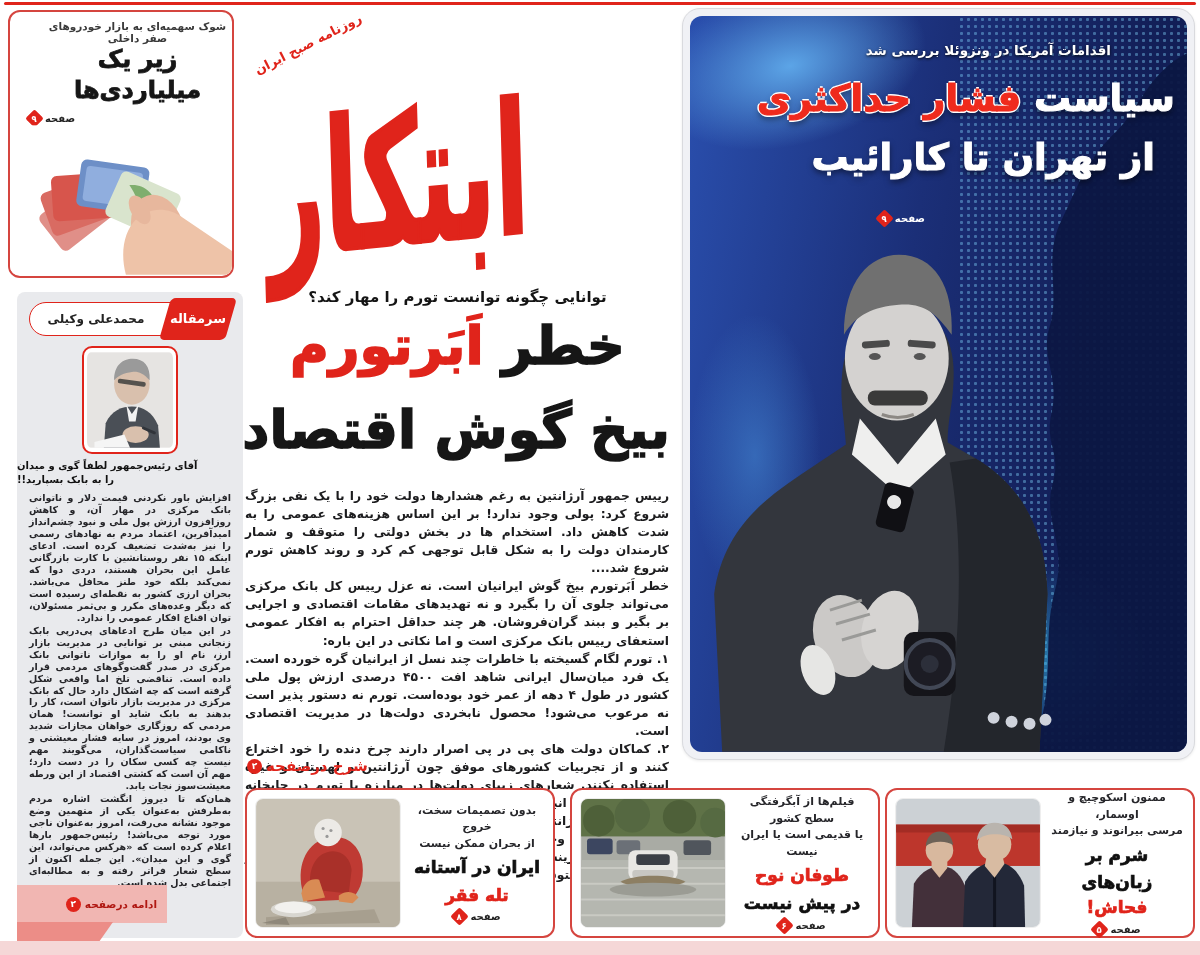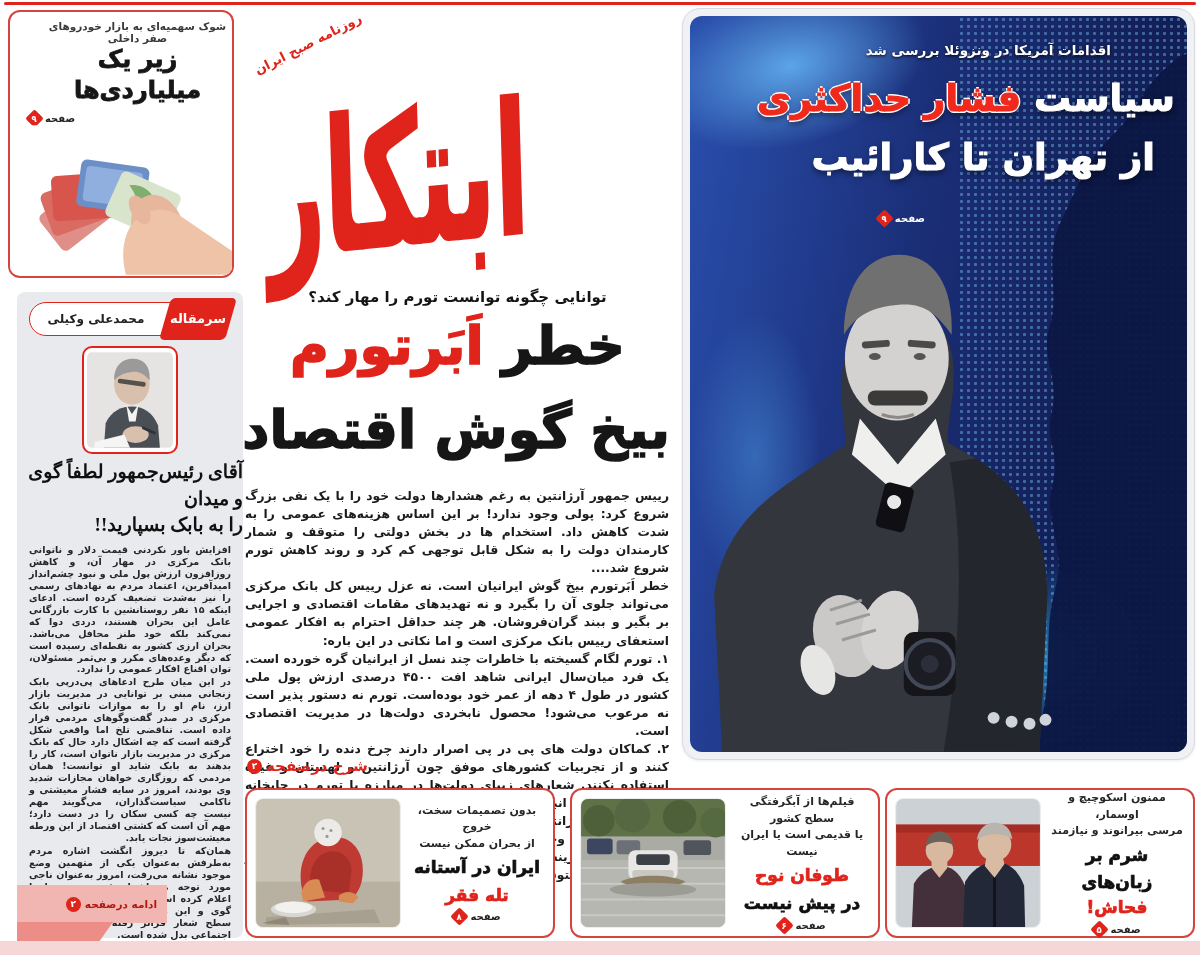--- a/index.html
+++ b/index.html
@@ -36,21 +36,21 @@
 
   
   .edit-panel{position:absolute;left:4px;top:292px;width:226px;height:646px;background:var(--panel);border-radius:8px;margin-left:13px;}
   .edit-tabrow{position:relative;height:42px;margin-top:6px;}
   .edit-pill{position:absolute;left:12px;right:16px;top:4px;height:34px;background:#fff;border:1.3px solid var(--red);border-radius:17px;}
   .edit-author{position:absolute;left:10px;right:78px;top:4px;height:34px;line-height:34px;text-align:center;font-size:12px;font-weight:700;color:#222;}
   .edit-tab{position:absolute;right:12px;top:0;width:66px;height:42px;background:var(--red);transform:skewX(-16deg);border-radius:5px;}
   .edit-tab span{display:block;transform:skewX(16deg);color:#fff;text-align:center;line-height:42px;font-size:13px;font-weight:800;}
   .edit-photo{width:96px;height:108px;margin:6px auto 0;background:#fff;border:2px solid var(--red);border-radius:10px;padding:3px;}
   .edit-photo svg{width:100%;height:100%;border-radius:7px;display:block;}
-  .edit-head{margin-top:5px;text-align:right;font-size:19px;line-height:1.4;font-weight:800;color:#101010;font-family:Liberation Serif, serif;}
+  .edit-head{margin-top:5px;text-align:left;font-size:10px;line-height:1.4;font-weight:800;color:#101010;}
   .edit-body{margin:5px 12px 0;font-size:9.5px;line-height:1.26;font-weight:600;color:#26262a;text-align:justify;}
   .edit-body p{margin-bottom:1px;}
   .wm-block{position:absolute;left:0;top:593px;width:150px;height:38px;background:#f1b6b2;display:flex;align-items:center;justify-content:flex-start;padding-right:10px;}
   .wm-label{display:inline-flex;align-items:center;gap:4px;direction:rtl;}
   .wm-label .t{font-size:10.5px;font-weight:800;color:#b01812;}
   .wm-ribbon1{position:absolute;left:0;top:630px;width:96px;height:30px;background:#ec8d87;clip-path:polygon(0 0,100% 0,78% 100%,0 85%);}
   .wm-ribbon2{position:absolute;left:24px;top:652px;width:60px;height:16px;background:#e8736d;transform:rotate(-6deg);}
 
   
   .logo-wrap{position:absolute;left:243px;top:14px;width:314px;height:258px;display:flex;align-items:flex-end;justify-content:center;overflow:visible;}

